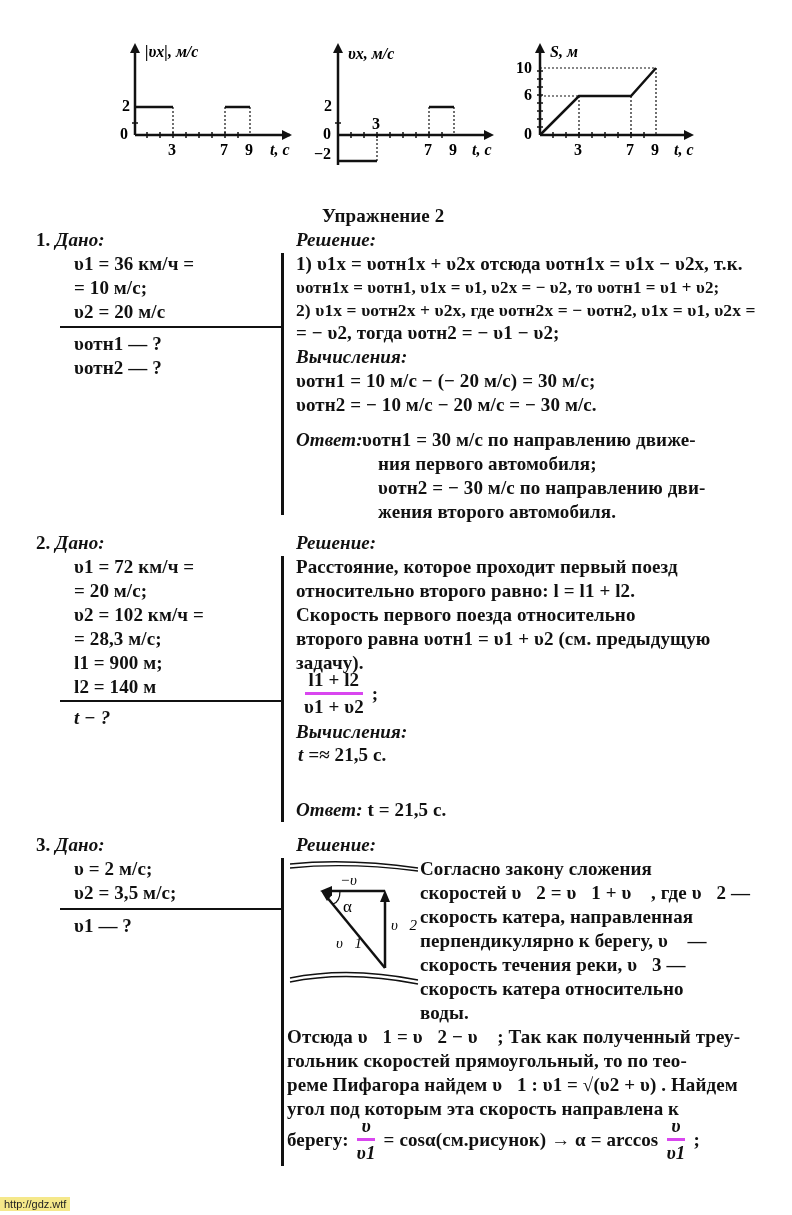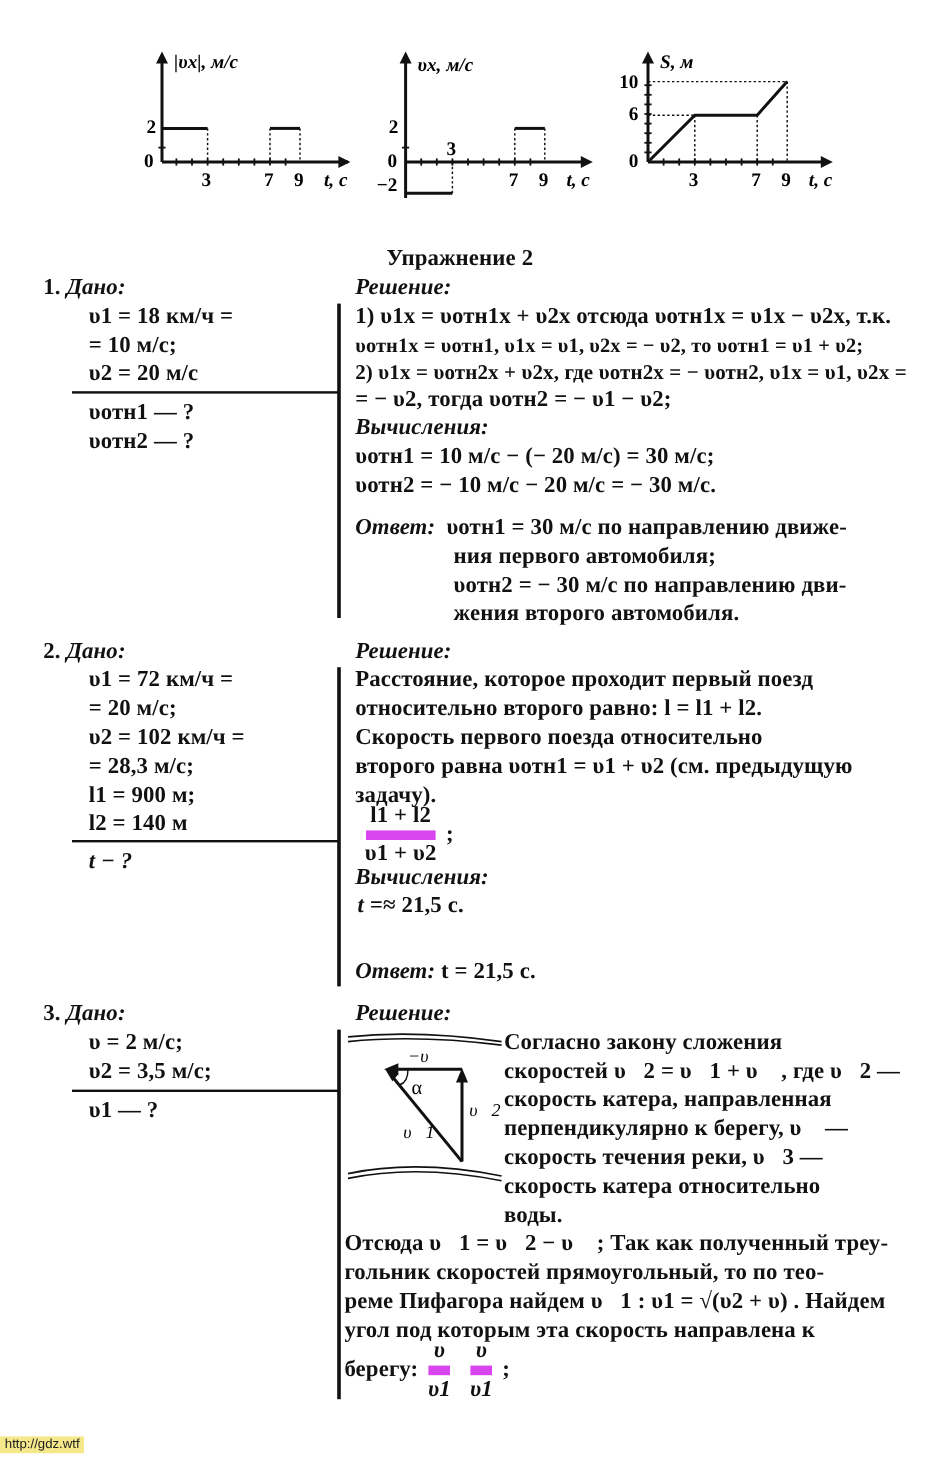--- a/index.html
+++ b/index.html
@@ -5,21 +5,21 @@
   * { box-sizing: border-box; margin: 0; padding: 0; }
   html, body { width: 792px; height: 1215px; background: #ffffff; overflow: hidden; }
   body { position: relative; font-family: "DejaVu Serif", "Liberation Serif", serif; color: #111; }
   .abs { position: absolute; }
   .txt { font-family: "Liberation Serif", serif; font-weight: bold; font-size: 19px; line-height: 24px; white-space: nowrap; letter-spacing: 0.1px; }
   .it { font-style: italic; }
   .heading-ital { font-family: "Liberation Serif", serif; font-style: italic; font-weight: bold; font-size: 19px; }
   .vline { position: absolute; width: 3px; background: #111; }
   .hline { position: absolute; height: 2px; background: #111; }
   .frac { display: inline-flex; flex-direction: column; align-items: center; vertical-align: middle; margin: 0 4px; }
-  .frac .num { border-bottom: 8px solid #d946ef; padding: 0 4px; line-height: 24px; }
+  .frac .num { border-bottom: 3px solid #d946ef; padding: 0 4px; line-height: 24px; }
   .frac .den { line-height: 24px; padding: 0 4px; }
   .chart svg text { font-family: "Liberation Serif", serif; font-weight: bold; }
   .footer-link { position: absolute; left: 0; top: 1197px; background: #f5e88a; font-family: "Liberation Sans", sans-serif; font-size: 11px; padding: 1px 4px; color: #222; }
 </style>
 </head>
 <body>
 
 <div class="abs chart" style="left:110px; top:35px; width:200px; height:130px;">
   <svg width="200" height="130" viewBox="0 0 200 130">
     <line x1="25" y1="100" x2="180" y2="100" stroke="#111" stroke-width="2.5"></line>
@@ -128,40 +128,40 @@
 
 <div class="abs txt" style="left:322px; top:204px; font-size:19px;">Упражнение 2</div>
 
 <div>
   <div class="abs txt" style="left:36px; top:228px;">
     <span>1.</span>
     <span class="heading-ital">Дано:</span>
   </div>
   <div class="abs txt it" style="left:296px; top:228px;">Решение:</div>
 
-  <div class="abs txt" style="left:74px; top:252px;">υ1 = 18 км/ч =</div>
+  <div class="abs txt" style="left:74px; top:252px;">υ1 = 36 км/ч =</div>
   <div class="abs txt" style="left:74px; top:276px;">= 10 м/с;</div>
   <div class="abs txt" style="left:74px; top:300px;">υ2 = 20 м/с</div>
   <div class="hline" style="left:60px; top:326px; width:222px;"></div>
   <div class="abs txt" style="left:74px; top:332px;">υотн1 — ?</div>
   <div class="abs txt" style="left:74px; top:356px;">υотн2 — ?</div>
 
   <div class="vline" style="left:281px; top:253px; height:262px;"></div>
 
   <div class="abs txt" style="left:296px; top:252px;">1) υ1x = υотн1x + υ2x отсюда υотн1x = υ1x − υ2x, т.к.</div>
   <div class="abs txt" style="left:296px; top:276px; font-size:17px;">υотн1x = υотн1, υ1x = υ1, υ2x = − υ2, то υотн1 = υ1 + υ2;</div>
   <div class="abs txt" style="left:296px; top:298px; font-size:17.5px;">2) υ1x = υотн2x + υ2x, где υотн2x = − υотн2, υ1x = υ1, υ2x =</div>
   <div class="abs txt" style="left:296px; top:321px;">= − υ2, тогда υотн2 = − υ1 − υ2;</div>
 
   <div class="abs txt it" style="left:296px; top:345px;">Вычисления:</div>
   <div class="abs txt" style="left:296px; top:369px;">υотн1 = 10 м/с − (− 20 м/с) = 30 м/с;</div>
   <div class="abs txt" style="left:296px; top:393px;">υотн2 = − 10 м/с − 20 м/с = − 30 м/с.</div>
 
   <div class="abs txt it" style="left:296px; top:428px;">Ответ:</div>
-  <div class="abs txt" style="left:372px; top:428px;">υотн1 = 30 м/с по направлению движе-</div>
+  <div class="abs txt" style="left:362px; top:428px;">υотн1 = 30 м/с по направлению движе-</div>
   <div class="abs txt" style="left:378px; top:452px;">ния первого автомобиля;</div>
   <div class="abs txt" style="left:378px; top:476px;">υотн2 = − 30 м/с по направлению дви-</div>
   <div class="abs txt" style="left:378px; top:500px;">жения второго автомобиля.</div>
 </div>
 
 <div>
   <div class="abs txt" style="left:36px; top:531px;">
     <span>2.</span>
     <span class="heading-ital">Дано:</span>
   </div>
@@ -249,20 +249,21 @@
   <div class="abs txt" style="left:287px; top:1049px;">гольник скоростей прямоугольный, то по тео-</div>
   <div class="abs txt" style="left:287px; top:1073px;">реме Пифагора найдем υ⃗1 : υ1 = √(υ2 + υ) . Найдем</div>
   <div class="abs txt" style="left:287px; top:1097px;">угол под которым эта скорость направлена к</div>
 
   <div class="abs txt" style="left:287px; top:1114px; display:flex; align-items:center;">
     <span>берегу:</span>
     <span class="frac it">
       <span class="num">υ</span>
       <span class="den">υ1</span>
     </span>
+    <span>= cosα(см.рисунок) → α = arccos</span>
     <span class="frac it">
       <span class="num">υ</span>
       <span class="den">υ1</span>
     </span>
     <span>;</span>
   </div>
 </div>
 
 <div class="footer-link">http://gdz.wtf</div>
 

